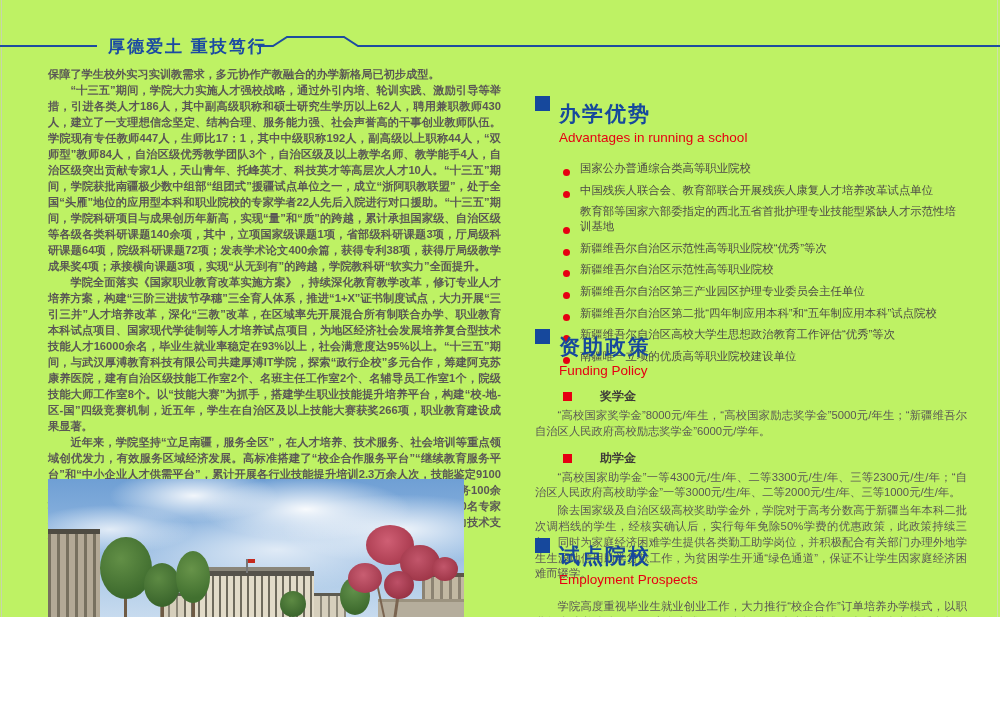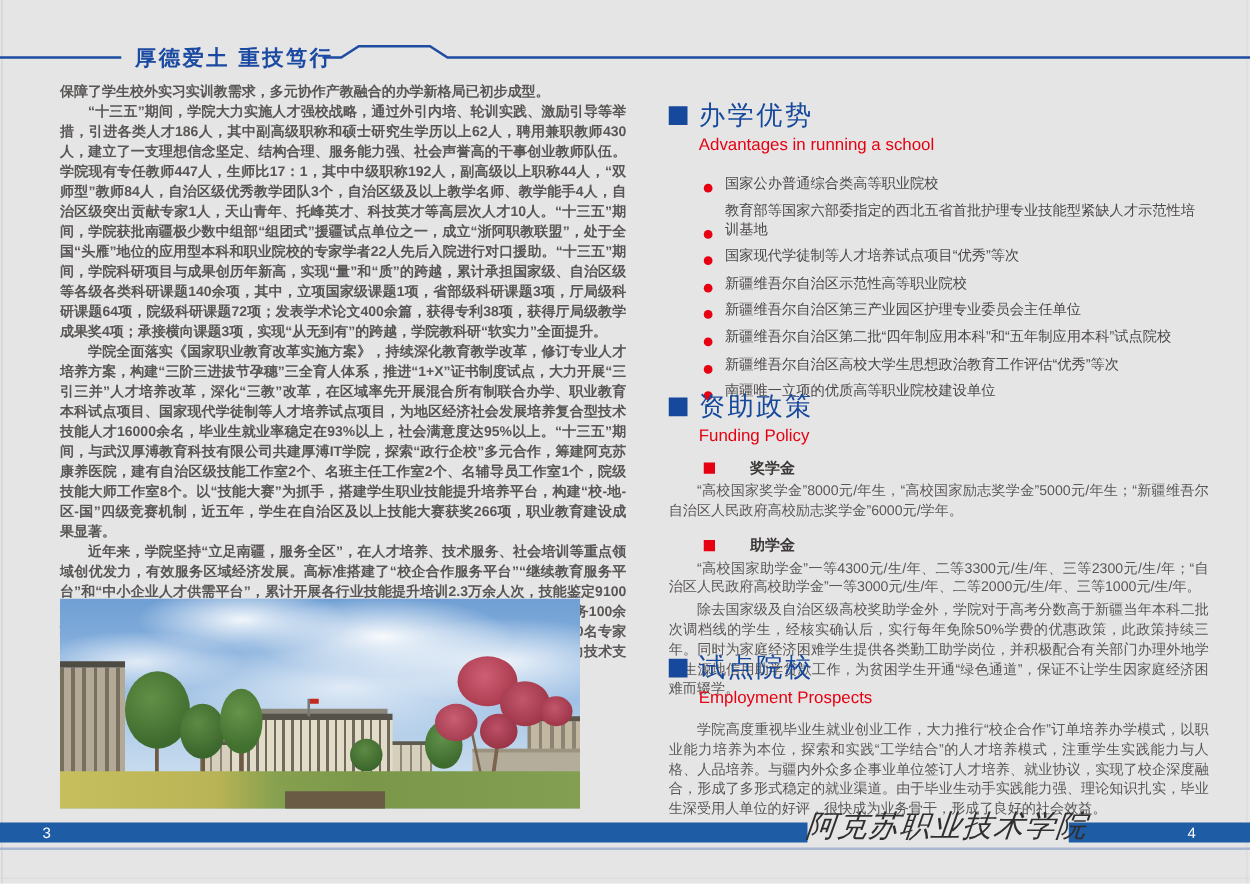--- a/index.html
+++ b/index.html
@@ -1,16 +1,16 @@
 <!DOCTYPE html>
 <html><head>
 <meta charset="utf-8">
 <style>
   html,body{margin:0;padding:0;background:#ffffff;}
-  .page{position:relative;width:1000px;height:707px;background:#e5e5e5;overflow:hidden;
+  .page{position:relative;width:1000px;height:617px;background:#bef264;overflow:hidden;
         font-family:"Liberation Sans","DejaVu Sans",sans-serif;}
   
   .edge-l{position:absolute;left:1px;top:0;width:1px;height:707px;background:#c9c9c9;opacity:.7;}
   .edge-r{position:absolute;left:997px;top:0;width:1px;height:707px;background:#d6d6d6;opacity:.6;}
   .edge-b{position:absolute;left:0;top:702px;width:1000px;height:1px;background:#d8d8d8;opacity:.8;}
 
   
   .hdr-svg{position:absolute;left:0;top:0;width:1000px;height:60px;}
   .motto{position:absolute;left:108px;top:35px;font-size:17px;font-weight:bold;color:#1b4aa2;letter-spacing:2px;}
 
@@ -61,21 +61,21 @@
   .ptrunk2{position:absolute;left:332px;top:106px;width:2px;height:34px;background:#7a6450;transform:rotate(-12deg);}
   .wall{position:absolute;left:330px;top:120px;width:86px;height:26px;background:#b5ad9c;border-top:3px solid #9b927f;}
   .grass{position:absolute;left:0;top:138px;width:416px;height:30px;
     background:linear-gradient(90deg,#c7bf5e 0%,#b9b456 30%,#85a04e 42%,#7a974a 60%,#83a052 100%);}
   .soil{position:absolute;left:180px;top:154px;width:80px;height:14px;background:#6a5b44;}
 
   
   .sec{position:absolute;left:535px;width:432px;}
   .sec-head{display:flex;align-items:center;}
   .sq{width:15px;height:15px;background:#16489c;margin-right:9px;flex:0 0 auto;}
-  .zh{font-size:21px;font-weight:normal;color:#16489c;letter-spacing:2px;}
+  .zh{font-size:21px;font-weight:bold;color:#16489c;letter-spacing:2px;margin-top:22px;}
   .en{margin:2px 0 0 24px;font-size:13.5px;color:#e60012;}
   .bullets{margin:16px 0 0 28px;}
   .bullet{display:flex;align-items:flex-end;margin-bottom:6.6px;font-size:11.4px;color:#4c4948;font-weight:500;}
   .dot{width:7px;height:7px;border-radius:50%;background:#e60012;margin:3px 10px 0 0;flex:0 0 auto;}
   .sub-label{display:flex;align-items:center;margin:10px 0 3px 28px;font-size:12px;font-weight:bold;color:#3e3a39;gap:20px;}
   .rsq{width:9px;height:9px;background:#e60012;margin-right:8px;flex:0 0 auto;}
   .rp-para{margin:0;text-align:justify;text-indent:2em;font-size:11.3px;line-height:15.8px;color:#5a5756;}
   .rp-para.mt{margin-top:2px;}
 
   
@@ -144,25 +144,29 @@
       <span class="zh">办学优势</span>
     </div>
     <div class="en">Advantages in running a school</div>
     <div class="bullets">
       <div class="bullet">
           <span class="dot"></span>
           <span>国家公办普通综合类高等职业院校</span>
         </div>
       <div class="bullet">
           <span class="dot"></span>
+          <span>中国残疾人联合会、教育部联合开展残疾人康复人才培养改革试点单位</span>
+        </div>
+      <div class="bullet">
+          <span class="dot"></span>
           <span>教育部等国家六部委指定的西北五省首批护理专业技能型紧缺人才示范性培训基地</span>
         </div>
       <div class="bullet">
           <span class="dot"></span>
-          <span>国家现代学徒制等人才培养试点项目“优秀”等次</span>
+          <span>新疆维吾尔自治区示范性高等职业院校“优秀”等次</span>
         </div>
       <div class="bullet">
           <span class="dot"></span>
           <span>新疆维吾尔自治区示范性高等职业院校</span>
         </div>
       <div class="bullet">
           <span class="dot"></span>
           <span>新疆维吾尔自治区第三产业园区护理专业委员会主任单位</span>
         </div>
       <div class="bullet">

